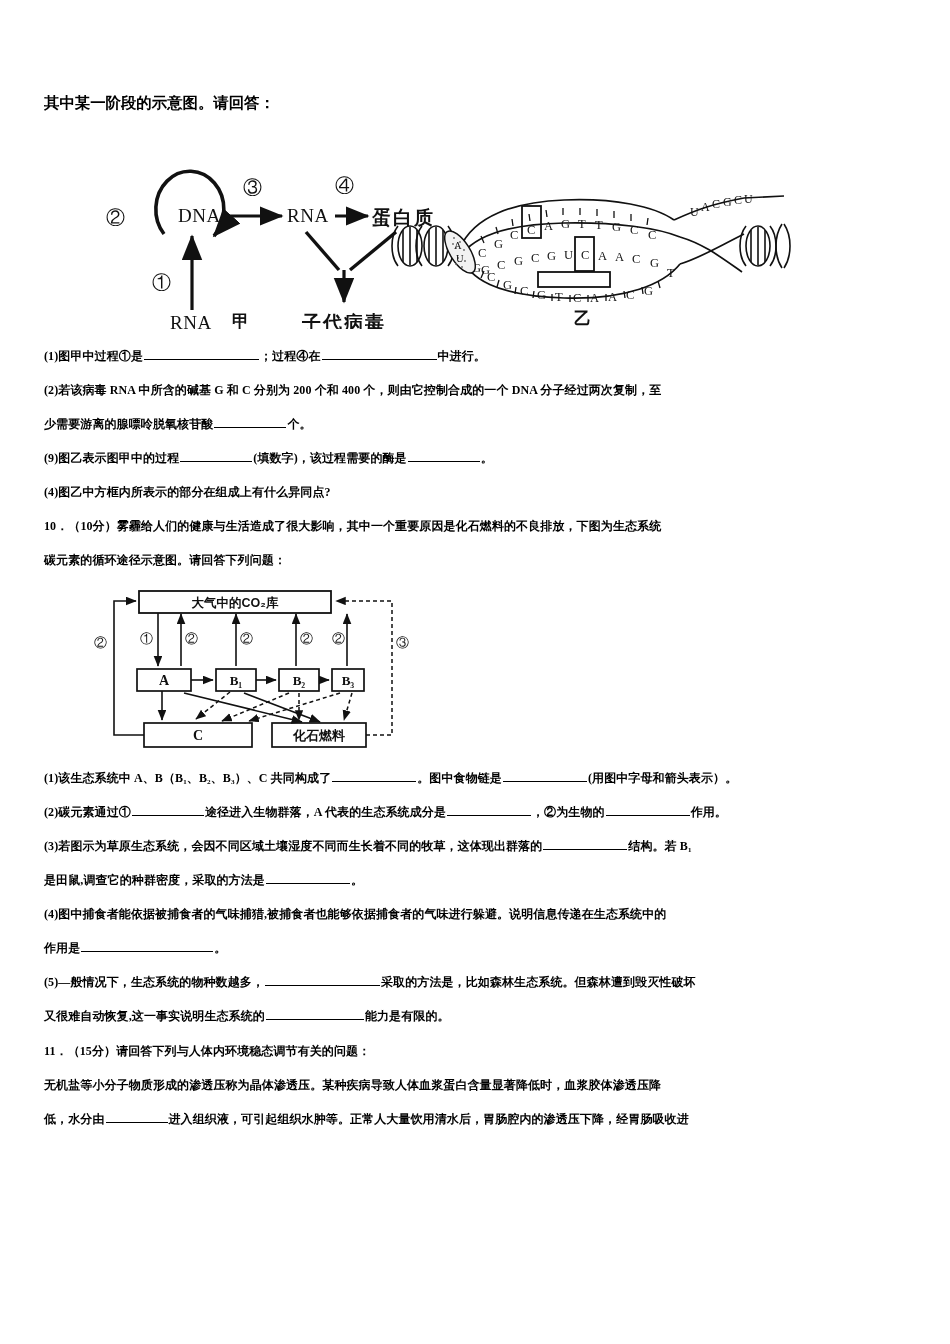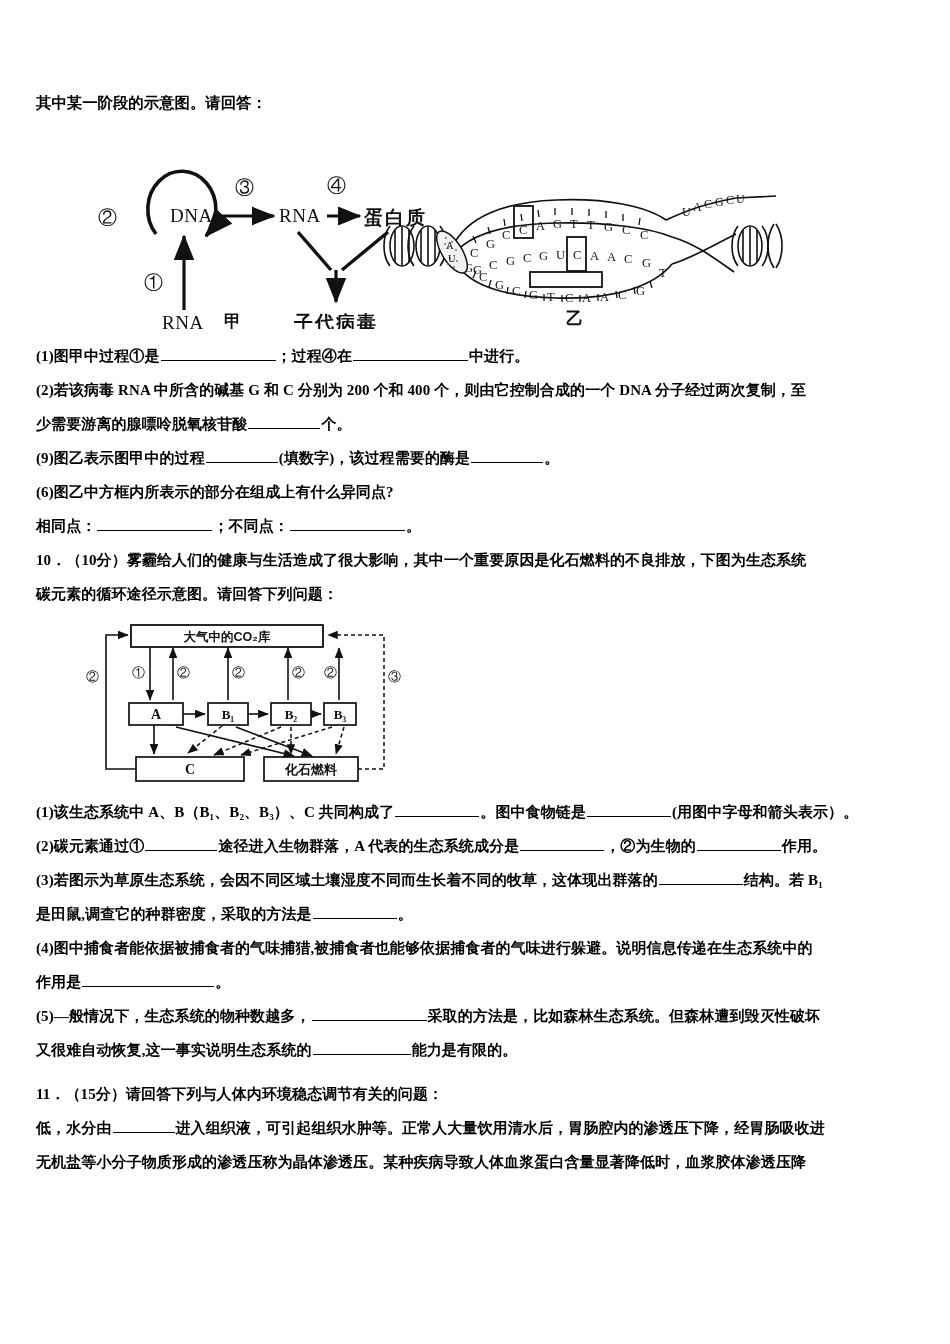--- a/index.html
+++ b/index.html
@@ -16,26 +16,26 @@
     overflow: hidden;
   }
   .page {
     position: absolute;
     left: 0; top: 0;
     width: 950px;
     height: 1344px;
   }
   .content {
     position: absolute;
-    left: 36px;
+    left: 44px;
     top: 88px;
     width: 872px;
   }
   .para {
-    font-size: 15px;
+    font-size: 12px;
     line-height: 34px;
     font-weight: bold;
     letter-spacing: 0.1px;
     text-align: justify;
     margin: 0 0 0 0;
   }
   .lead {
     font-size: 15.4px;
     line-height: 30px;
     font-weight: bold;
@@ -280,24 +280,21 @@
   </div>
   <div class="para">
     <span>少需要游离的腺嘌呤脱氧核苷酸</span><span class="blank b8"></span><span>个。</span>
   </div>
 
   <div class="para">
     <span>(9)图乙表示图甲中的过程</span><span class="blank b8"></span><span>(填数字)，该过程需要的酶是</span><span class="blank b8"></span><span>。</span>
   </div>
 
   <div class="para">
-    <span>(6)图乙中方框内所表示的部分在组成上有什么异同点?</span>
-  </div>
-  <div class="para">
-    <span>相同点：</span><span class="blank b12"></span><span>；不同点：</span><span class="blank b12"></span><span>。</span>
+    <span>(4)图乙中方框内所表示的部分在组成上有什么异同点?</span>
   </div>
 
   <div class="para" style="">
     <span class="qnum">10．</span><span>（10分）</span><span>雾霾给人们的健康与生活造成了很大影响，其中一个重要原因是化石燃料的不良排放，下图为生态系统</span>
   </div>
   <div class="para">
     <span>碳元素的循环途径示意图。请回答下列问题：</span>
   </div>
 
   <div class="figcarbon">
@@ -393,25 +390,25 @@
     <span>作用是</span><span class="blank b14"></span><span>。</span>
   </div>
 
   <div class="para">
     <span>(5)—般情况下，生态系统的物种数越多，</span><span class="blank b12"></span><span>采取的方法是，比如森林生态系统。但森林遭到毁灭性破坏</span>
   </div>
   <div class="para">
     <span>又很难自动恢复,这一事实说明生态系统的</span><span class="blank b10"></span><span>能力是有限的。</span>
   </div>
 
-  <div class="para" style="margin-top:10px;">
+  <div class="para" style="margin-top:1px;">
     <span class="qnum">11．</span><span>（15分）</span><span>请回答下列与人体内环境稳态调节有关的问题：</span>
   </div>
 
   <div class="para">
+    <span>无机盐等小分子物质形成的渗透压称为晶体渗透压。某种疾病导致人体血浆蛋白含量显著降低时，血浆胶体渗透压降</span>
+  </div>
+  <div class="para">
     <span>低，水分由</span><span class="blank b7"></span><span>进入组织液，可引起组织水肿等。正常人大量饮用清水后，胃肠腔内的渗透压下降，经胃肠吸收进</span>
-  </div>
-  <div class="para">
-    <span>无机盐等小分子物质形成的渗透压称为晶体渗透压。某种疾病导致人体血浆蛋白含量显著降低时，血浆胶体渗透压降</span>
   </div>
 
 </div>
 </div>
 
 </body></html>

